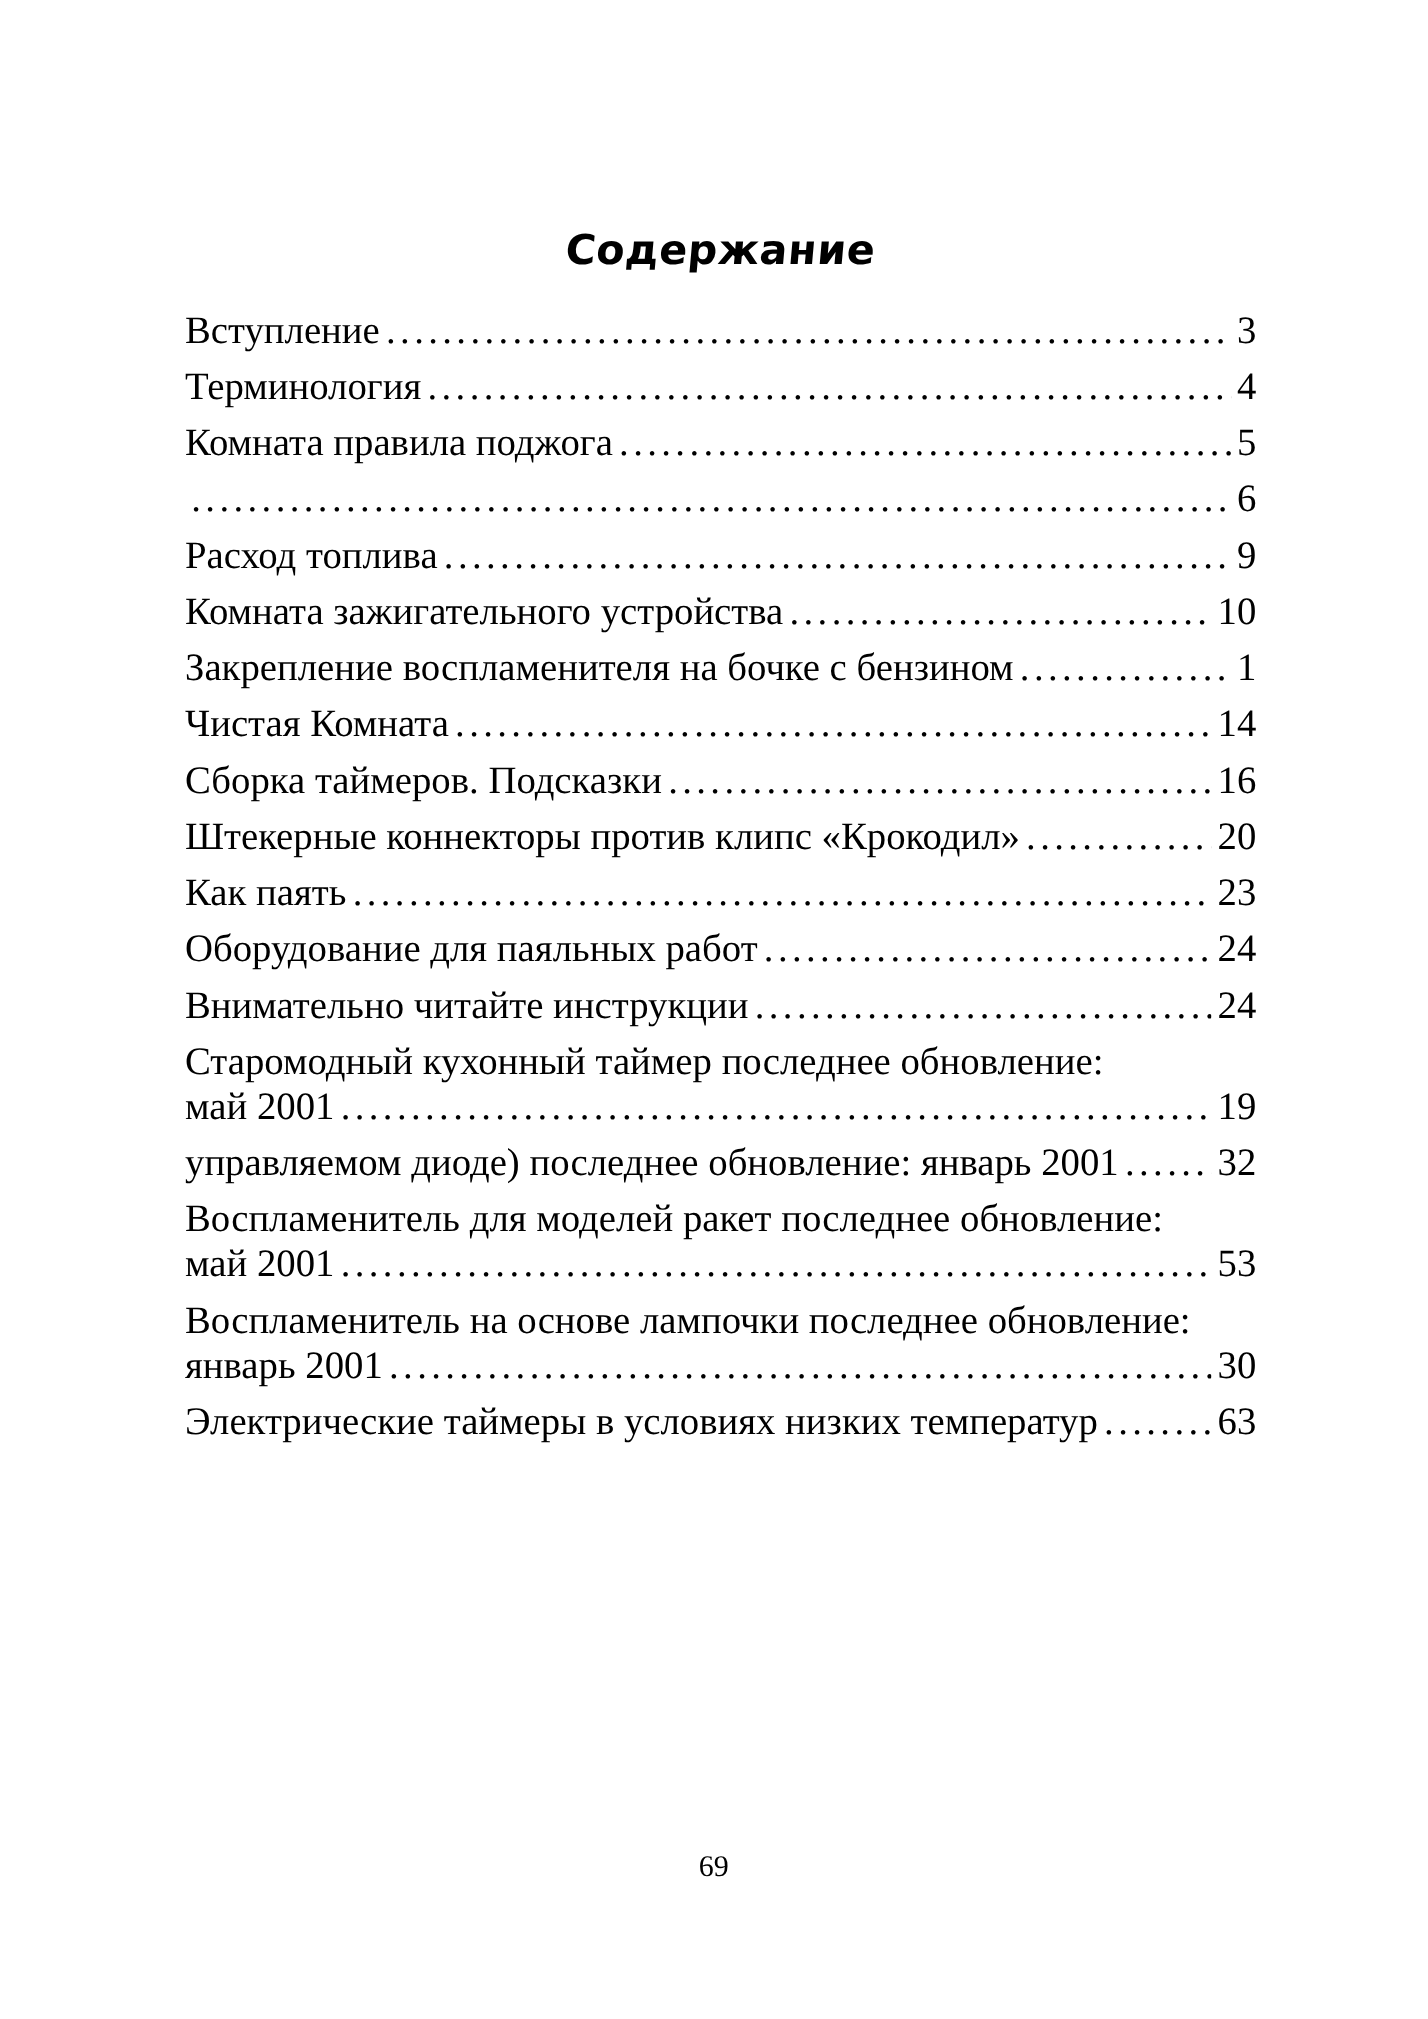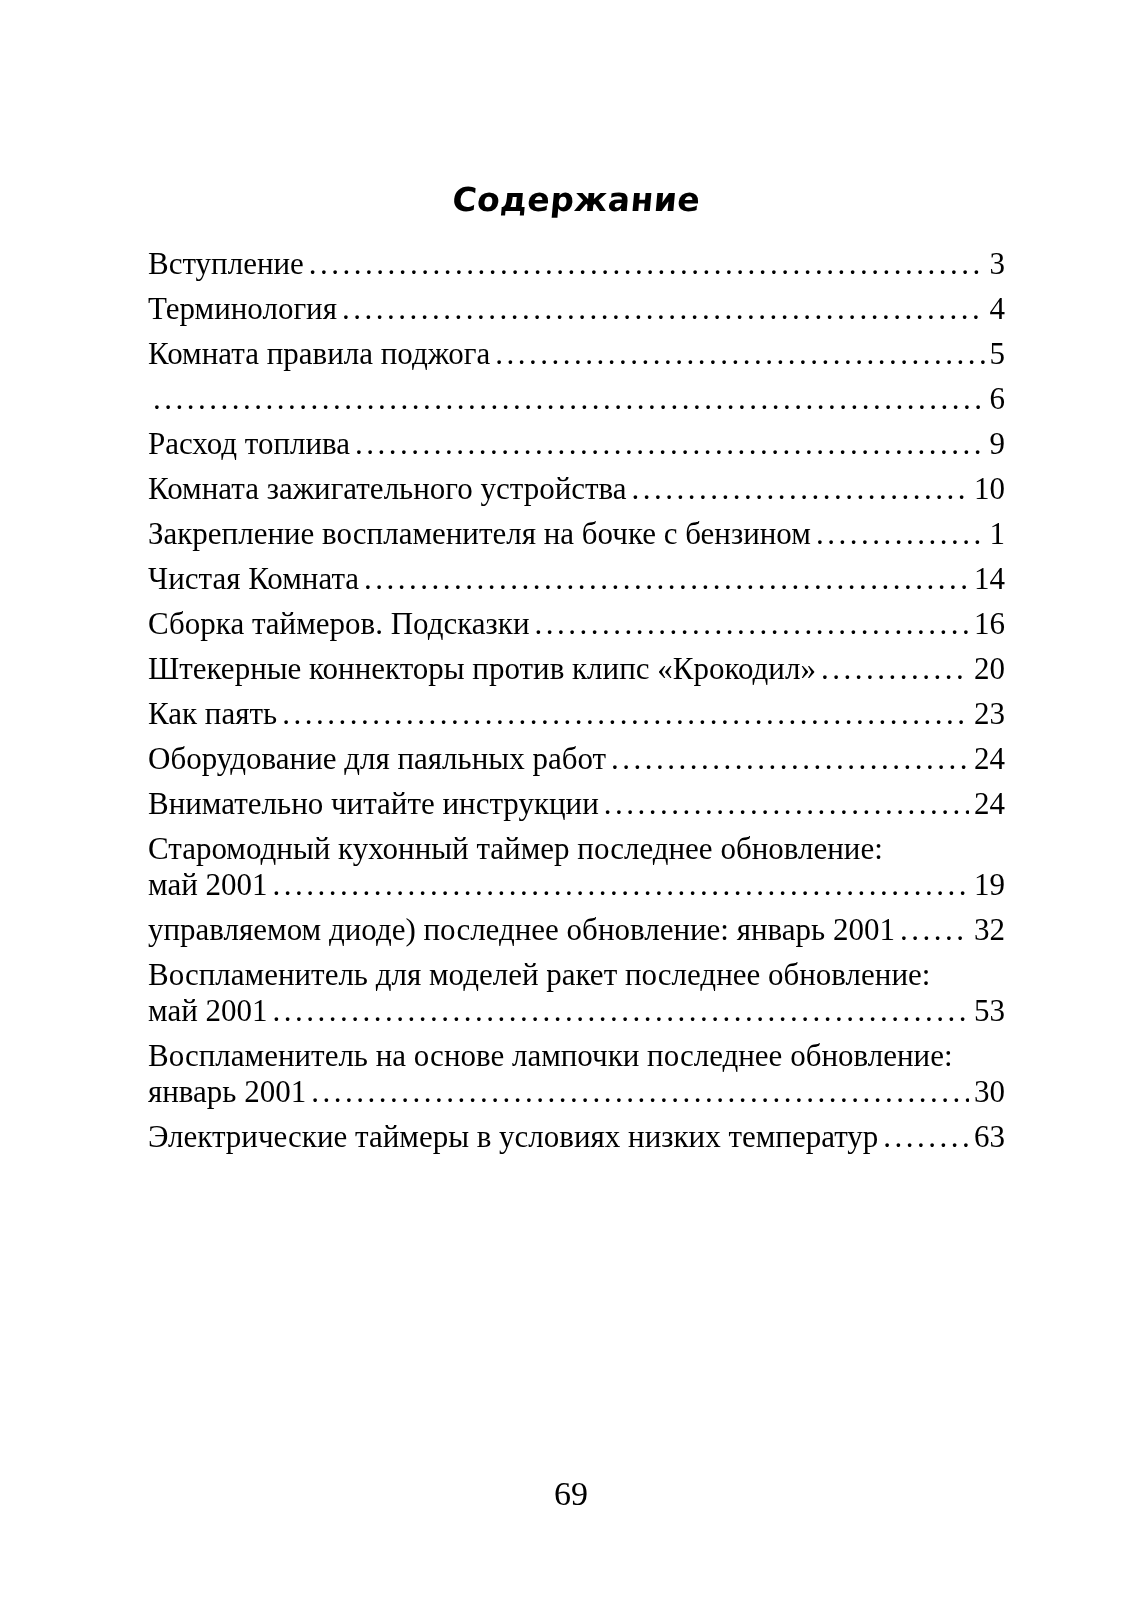--- a/index.html
+++ b/index.html
@@ -60,21 +60,21 @@
     flex: 0 0 auto;
     white-space: nowrap;
     text-align: right;
   }
   .folio {
     position: absolute;
     top: 1476px;
     left: 0;
     width: 1142px;
     text-align: center;
-    font-size: 34px;
+    font-size: 24px;
     line-height: 36px;
   }
 </style>
 </head>
 <body>
 
 <div class="page">
   <div class="title">Содержание</div>
 
   <div class="toc">

